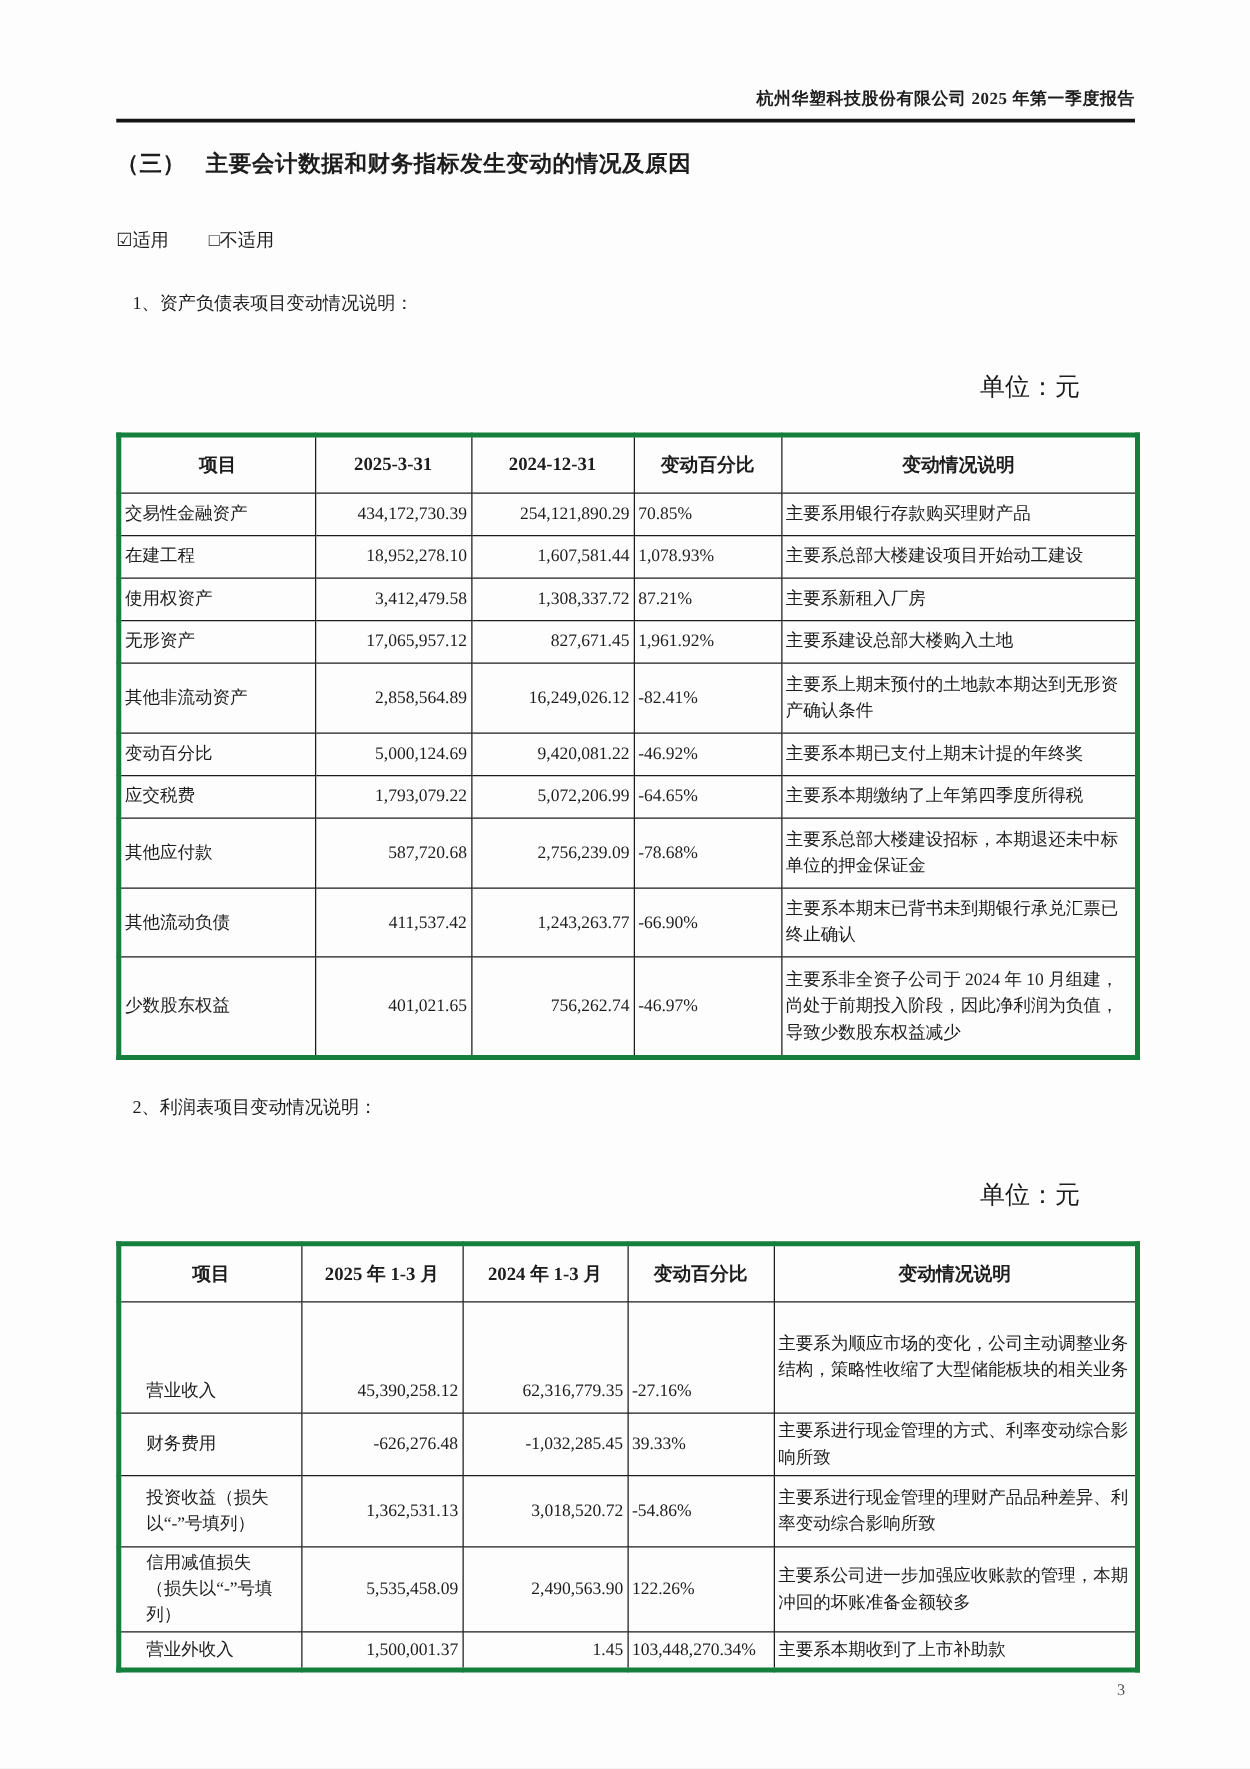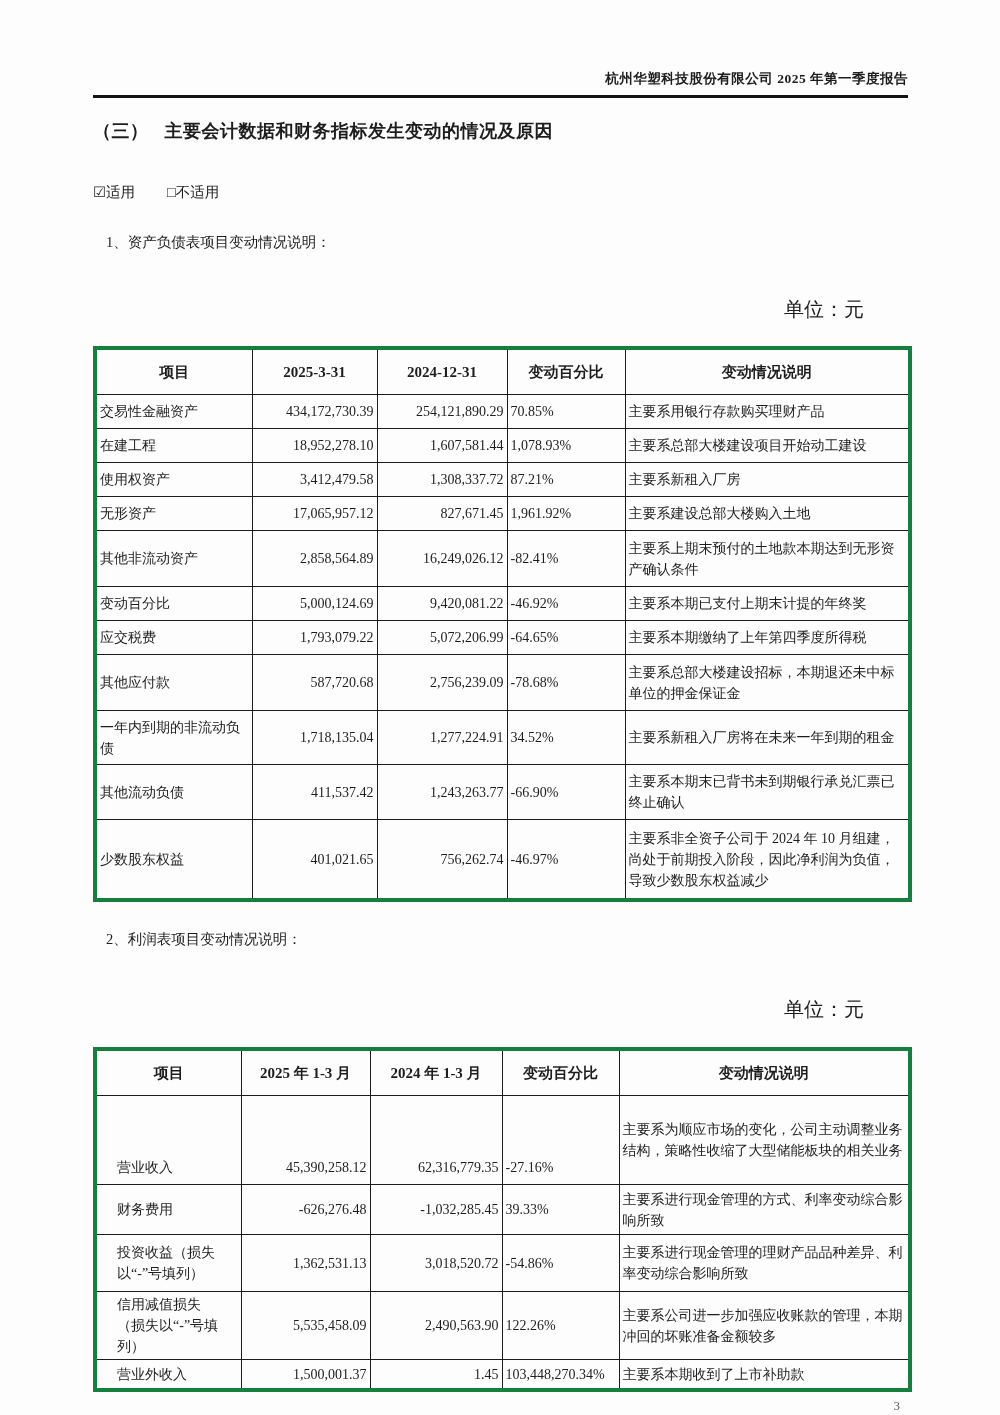--- a/index.html
+++ b/index.html
@@ -196,27 +196,20 @@
           <td class="pct">-64.65%</td>
           <td class="remark">主要系本期缴纳了上年第四季度所得税</td>
         </tr>
         <tr class="h51">
           <td class="item">其他应付款</td>
           <td class="num">587,720.68</td>
           <td class="num">2,756,239.09</td>
           <td class="pct">-78.68%</td>
           <td class="remark">主要系总部大楼建设招标，本期退还未中标单位的押金保证金</td>
         </tr>
-        <tr class="h49">
-          <td class="item">一年内到期的非流动负债</td>
-          <td class="num">1,718,135.04</td>
-          <td class="num">1,277,224.91</td>
-          <td class="pct">34.52%</td>
-          <td class="remark">主要系新租入厂房将在未来一年到期的租金</td>
-        </tr>
         <tr class="h50">
           <td class="item">其他流动负债</td>
           <td class="num">411,537.42</td>
           <td class="num">1,243,263.77</td>
           <td class="pct">-66.90%</td>
           <td class="remark">主要系本期末已背书未到期银行承兑汇票已终止确认</td>
         </tr>
         <tr class="h74">
           <td class="item">少数股东权益</td>
           <td class="num">401,021.65</td>

